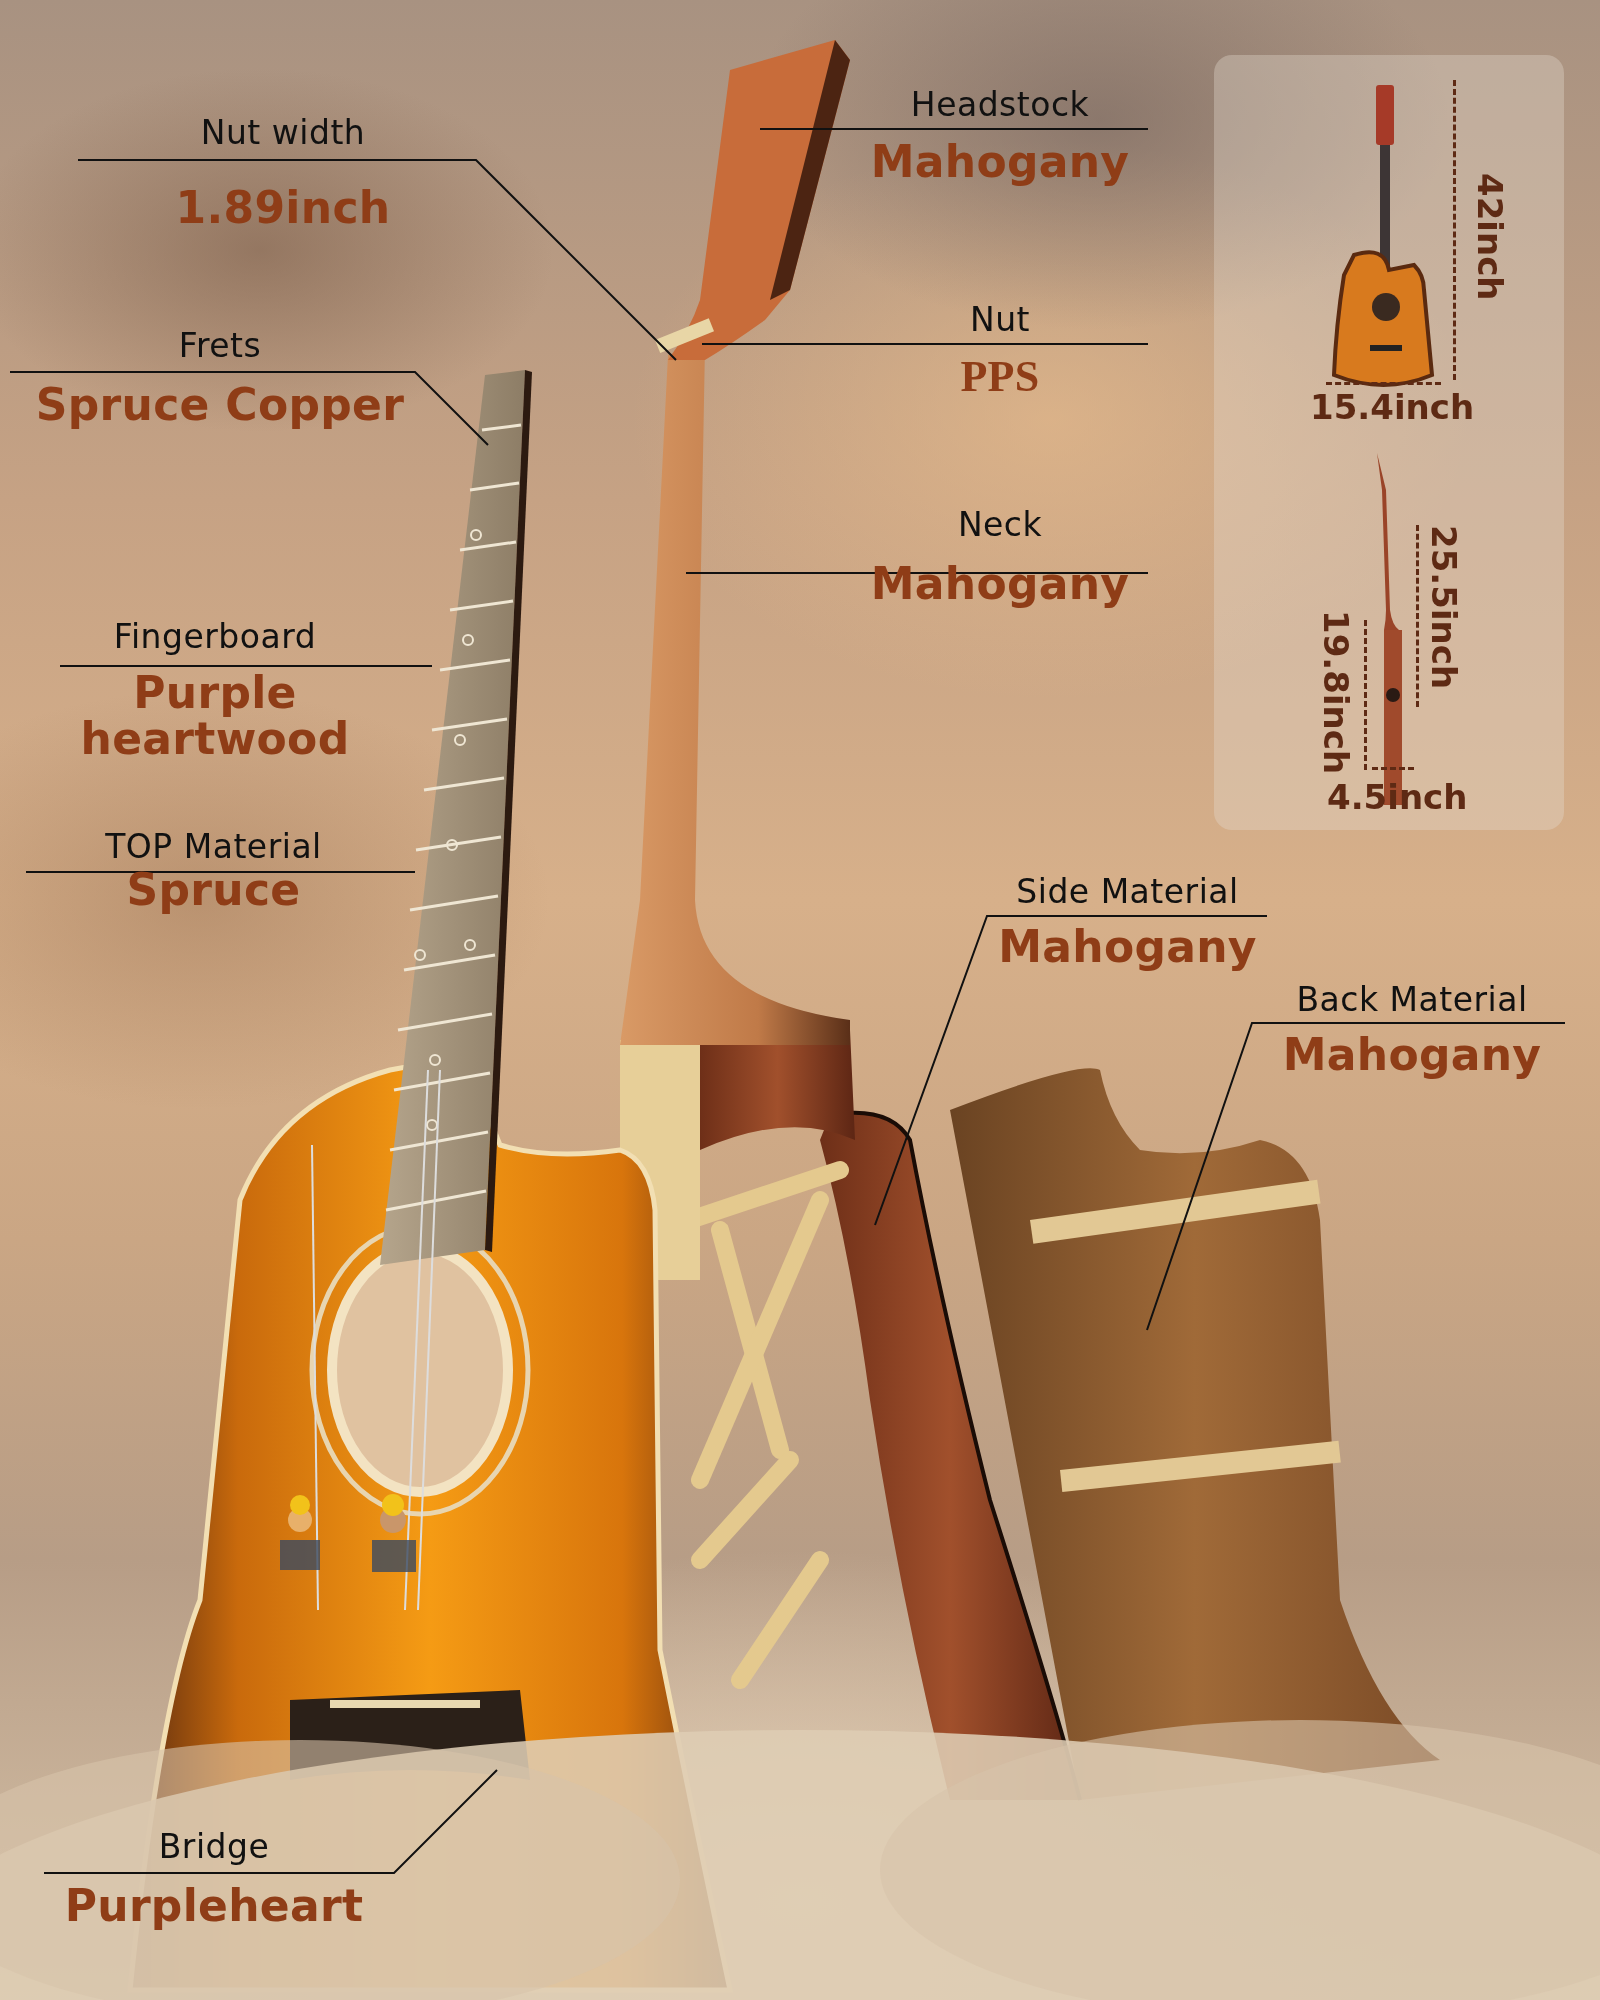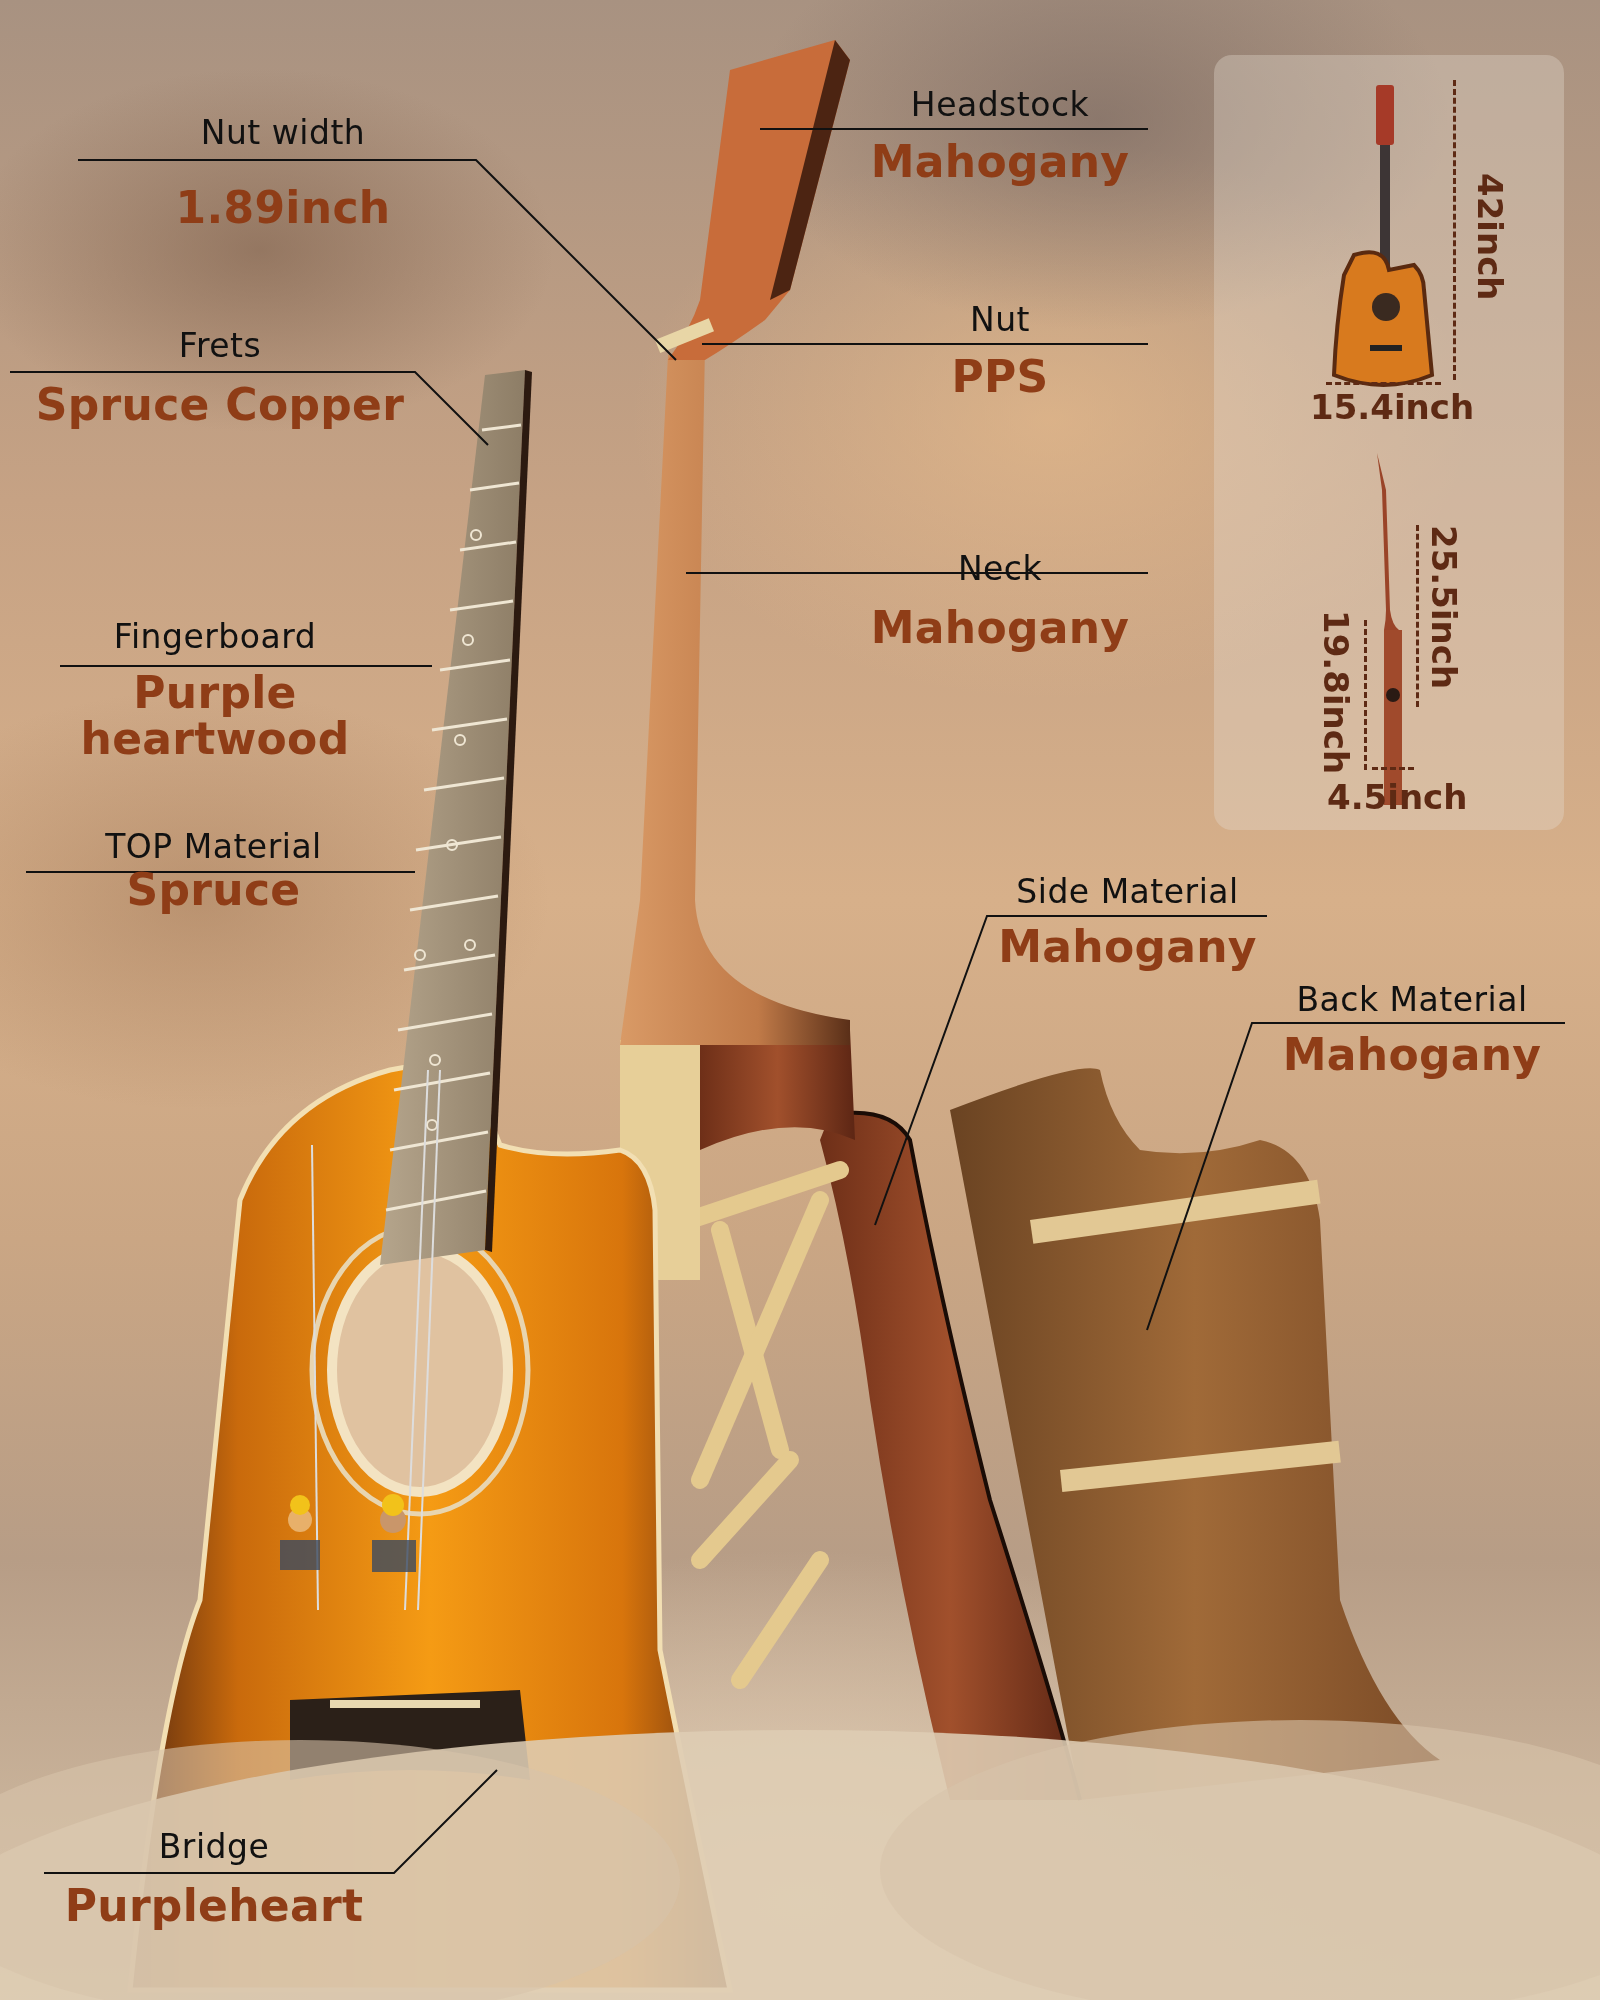--- a/index.html
+++ b/index.html
@@ -190,24 +190,24 @@
   <div class="value" style="margin-top:20px;">Purpleheart</div>
 </div>
 
 <div class="label" style="left:850px; top:88px; width:300px;">
   <div class="title">Headstock</div>
   <div class="value" style="margin-top:18px;">Mahogany</div>
 </div>
 
 <div class="label" style="left:850px; top:303px; width:300px;">
   <div class="title">Nut</div>
-  <div class="value" style="margin-top:18px;">PPS</div>
-</div>
-
-<div class="label" style="left:850px; top:552px; width:300px;">
+  <div class="value" style="margin-top:18px;font-family:Liberation Serif, serif;">PPS</div>
+</div>
+
+<div class="label" style="left:850px; top:508px; width:300px;">
   <div class="title">Neck</div>
   <div class="value" style="margin-top:20px;">Mahogany</div>
 </div>
 
 <div class="label" style="left:990px; top:875px; width:275px;">
   <div class="title">Side Material</div>
   <div class="value" style="margin-top:16px;">Mahogany</div>
 </div>
 
 <div class="label" style="left:1262px; top:983px; width:300px;text-align:center;">

